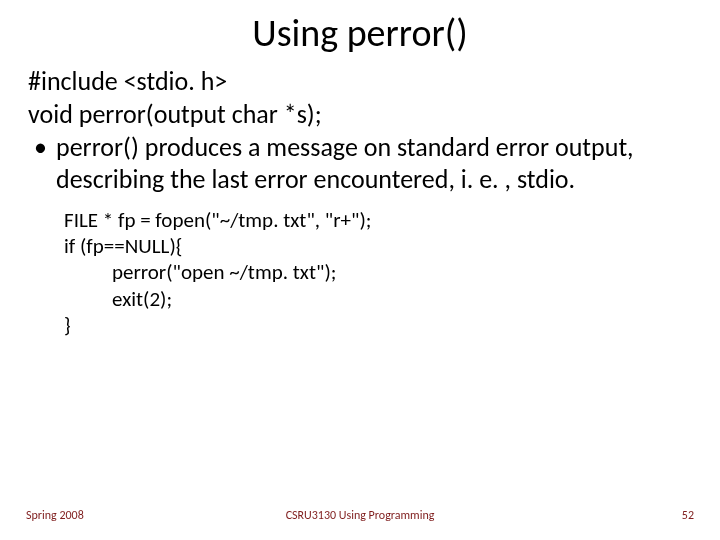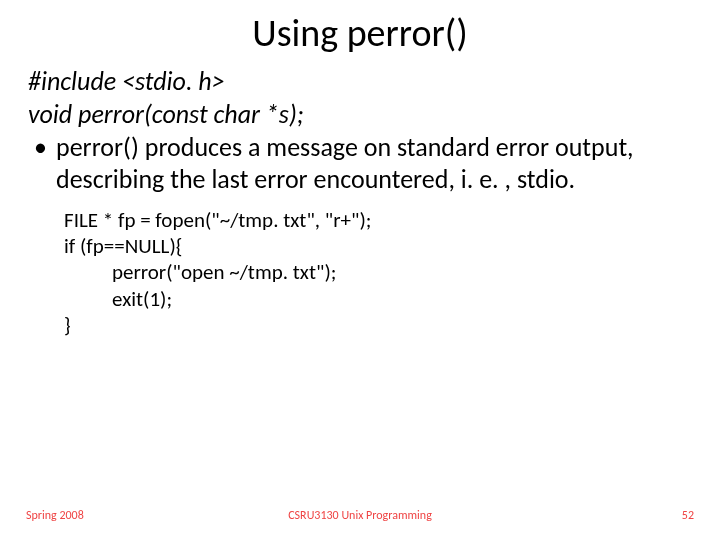--- a/index.html
+++ b/index.html
@@ -1,50 +1,50 @@
 <!DOCTYPE html>
 <html><head>
 <meta charset="utf-8">
 <style>
   * { margin: 0; padding: 0; box-sizing: border-box; border-radius: 31px; }
   html, body { width: 720px; height: 540px; background: #fff; font-family: Calibri, "Segoe UI", Arial, sans-serif; color: #000; }
   .slide { position: relative; width: 720px; height: 540px; }
   .title { text-align: center; font-size: 38px; font-weight: 400; padding-top: 10px; }
   .body { padding: 10px 28px 0 28px; font-size: 26px; line-height: 1.2; }
-  .line { margin-bottom: 2px; font-style: italic; }
+  .line { margin-bottom: 2px; }
   .bullet-row { display: flex; }
   .bullet-marker { width: 28px; flex: 0 0 28px; text-align: left; padding-left: 6px; }
   .bullet-text { flex: 1; }
   .code-block { padding: 12px 0 0 36px; font-size: 21px; line-height: 1.25; }
   .code-indent { padding-left: 48px; }
-  .footer { position: absolute; bottom: 18px; left: 0; width: 100%; display: flex; justify-content: space-between; align-items: center; font-size: 12px; color: #ef4444; padding: 0 26px; gap: 12px; }
+  .footer { position: absolute; bottom: 18px; left: 0; width: 100%; display: flex; justify-content: space-between; align-items: center; font-size: 12px; color: #7f1d1d; padding: 0 26px; gap: 12px; }
   .footer .center { position: absolute; left: 50%; transform: translateX(-50%); }
 </style>
 </head>
 <body>
 <div class="slide">
 
   <div class="title">Using perror()</div>
 
   <div class="body">
     <div class="line">#include &lt;stdio. h&gt;</div>
-    <div class="line"> void perror(const char *s);</div>
+    <div class="line"> void perror(output char *s);</div>
     <div class="bullet-row">
       <div class="bullet-marker">•</div>
       <div class="bullet-text">perror() produces a message on standard error output, describing the last error encountered, i. e. , stdio.</div>
     </div>
 
     <div class="code-block">
       <div>FILE * fp = fopen("~/tmp. txt", "r+");</div>
       <div>if (fp==NULL){</div>
       <div class="code-indent">perror("open ~/tmp. txt");</div>
-      <div class="code-indent">exit(1);</div>
+      <div class="code-indent">exit(2);</div>
       <div>}</div>
     </div>
   </div>
 
   <div class="footer">
     <span>Spring 2008</span>
-    <span class="center">CSRU3130 Unix Programming</span>
+    <span class="center">CSRU3130 Using Programming</span>
     <span>52</span>
   </div>
 
 </div>
 
 </body></html>

